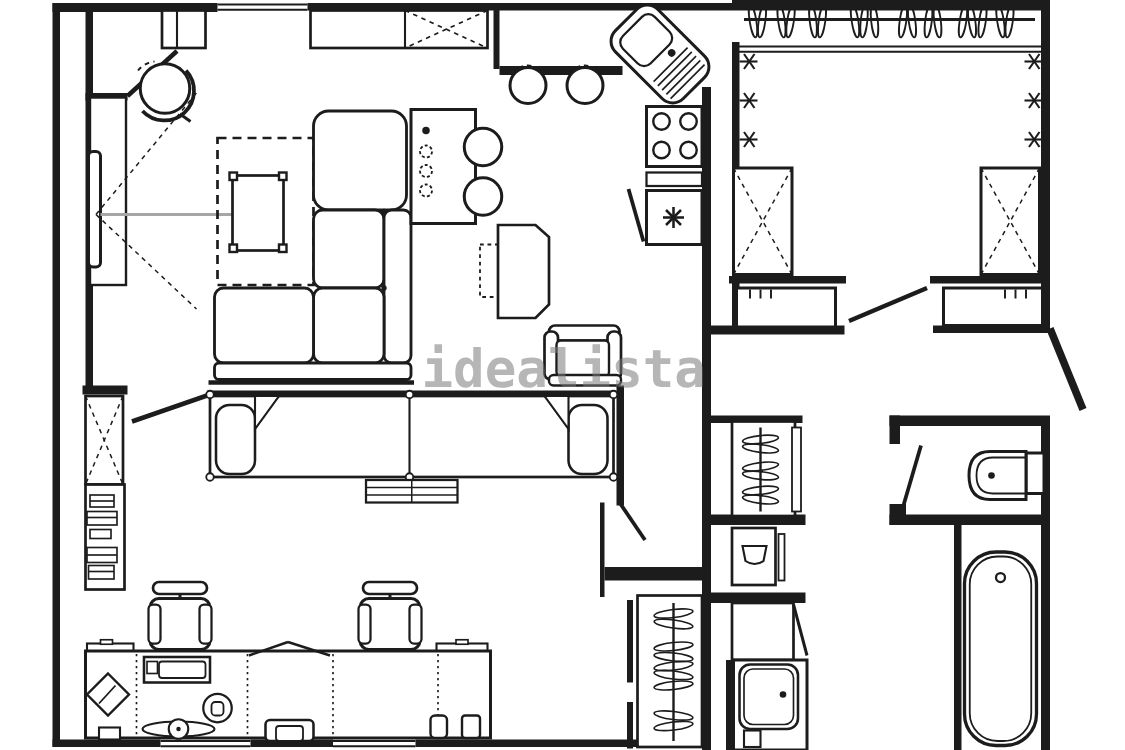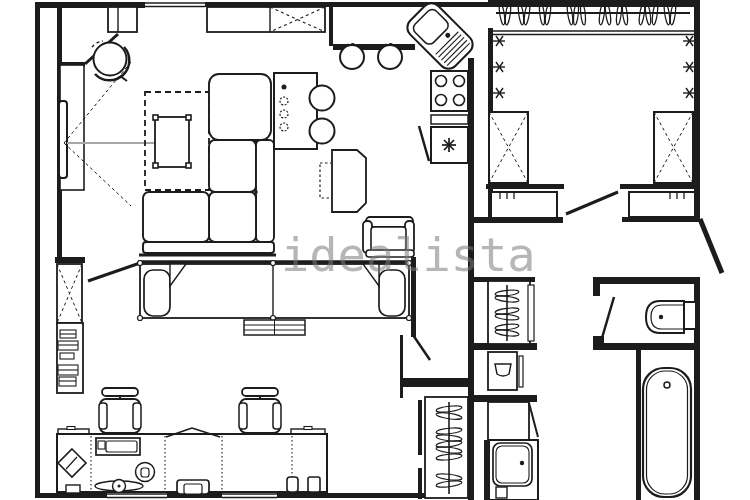--- a/index.html
+++ b/index.html
@@ -6,21 +6,21 @@
   .stage{position:relative;width:750px;height:500px;background:var(--background,#fff);overflow:hidden;
          font-family:"DejaVu Sans",sans-serif;}
   .stage svg{position:absolute;left:0;top:0;}
   .wall{fill:var(--line,#1a1a1a);stroke:none;}
   .ln{stroke:var(--line,#1a1a1a);fill:none;stroke-linecap:butt;}
   .fw{stroke:var(--line,#1a1a1a);fill:#fff;}
   .dot{fill:var(--line,#1a1a1a);stroke:none;}
   .sight{stroke:var(--sightline,#a0a0a0);}
   .watermark{position:absolute;left:281px;top:227px;width:200px;
     font-family:"DejaVu Sans Mono","Liberation Mono",monospace;
-    font-weight:normal;font-size:47px;letter-spacing:0px;
+    font-weight:bold;font-size:35px;letter-spacing:0px;
     color:var(--watermark,rgba(125,125,125,0.5));user-select:none;}
 </style>
 </head>
 <body>
 
 <div class="stage">
   <svg width="750" height="500" viewBox="0 0 750 500">
 
     <g>
       <rect class="wall" x="35" y="2" width="5" height="496"></rect>

